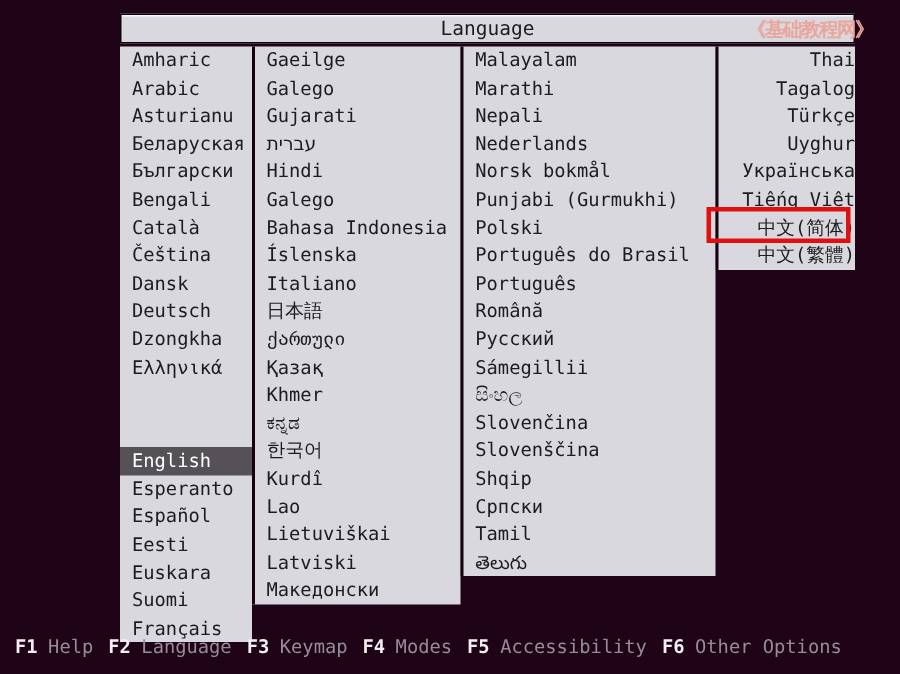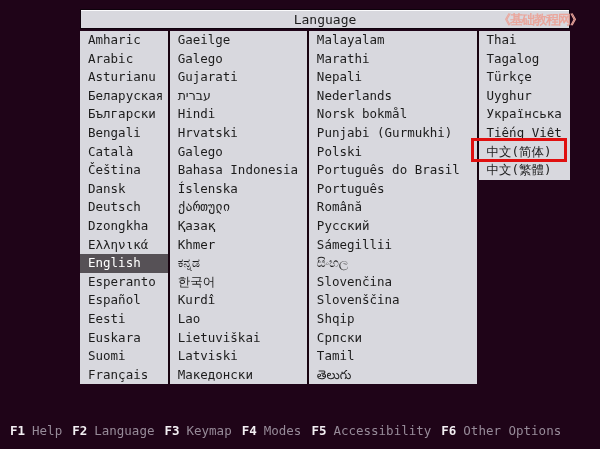--- a/index.html
+++ b/index.html
@@ -29,27 +29,27 @@
     color:var(--watermark);
   }
   .columns{
     position:absolute;left:80px;top:31px;width:490px;
     display:flex;align-items:flex-start;
   }
   .col{background:var(--panel);width:92px;}
   .col + .col{border-left:2px solid var(--divider);}
   .col.c2{width:146px;}
   .col.c3{width:178px;}
-  .col.c4{width:98px;}
+  .col.c4{width:98px;text-align:right;}
   .row{
     height:18.6px;line-height:18.6px;padding-left:8px;
     font-size:12.5px;color:var(--text);
     white-space:nowrap;overflow:hidden;
   }
-  .row.selected{background:var(--selected-bg);color:var(--selected-text);}
+  .row.selected{background:var(--selected-bg);color:var(--selected-text);margin-top:44px;}
   .redbox{
     position:absolute;left:471px;top:138px;width:96px;height:24px;
     border:3px solid var(--red-box);z-index:4;
   }
   .fkeybar{
     position:absolute;left:10px;top:423px;height:18px;
     display:flex;gap:10px;white-space:nowrap;font-size:12.5px;
   }
   .fk .key{color:var(--fkey-key);font-weight:bold;margin-right:7px;}
   .fk .lbl{color:var(--fkey-label);}
@@ -86,24 +86,25 @@
         <div class="row">Euskara</div>
         <div class="row">Suomi</div>
         <div class="row">Français</div>
       </div>
     <div class="col c2">
         <div class="row">Gaeilge</div>
         <div class="row">Galego</div>
         <div class="row">Gujarati</div>
         <div class="row">עברית</div>
         <div class="row">Hindi</div>
-        <div class="row">Hrvatski</div>
         <div class="row">Galego</div>
         <div class="row">Bahasa Indonesia</div>
         <div class="row">Íslenska</div>
+        <div class="row">Italiano</div>
+        <div class="row">日本語</div>
         <div class="row">ქართული</div>
         <div class="row">Қазақ</div>
         <div class="row">Khmer</div>
         <div class="row">ಕನ್ನಡ</div>
         <div class="row">한국어</div>
         <div class="row">Kurdî</div>
         <div class="row">Lao</div>
         <div class="row">Lietuviškai</div>
         <div class="row">Latviski</div>
         <div class="row">Македонски</div>

